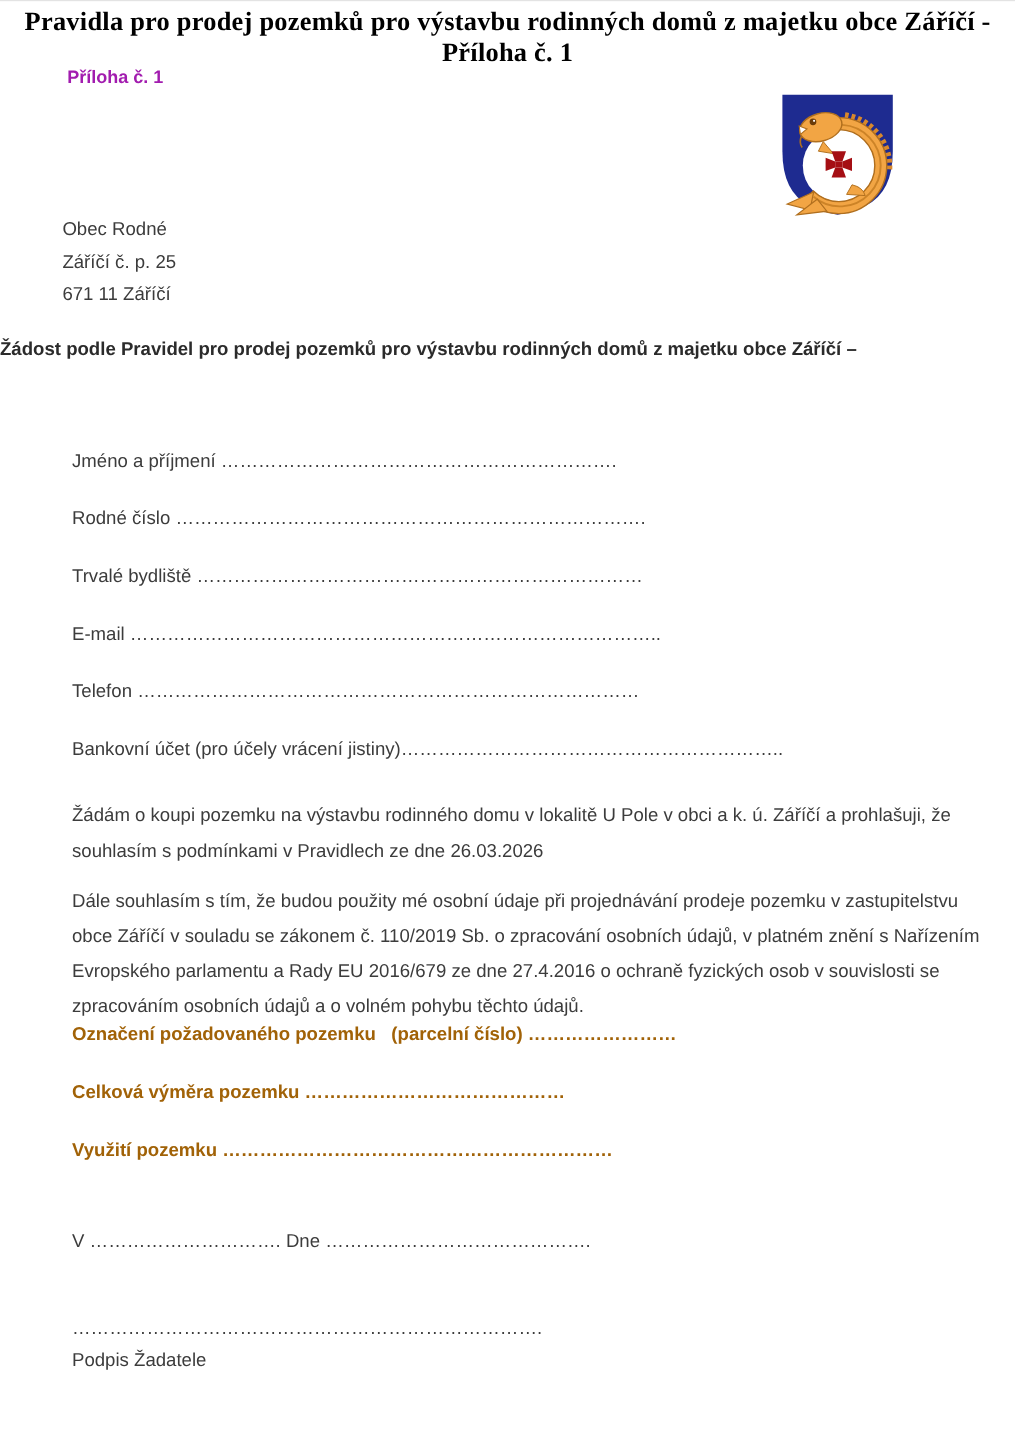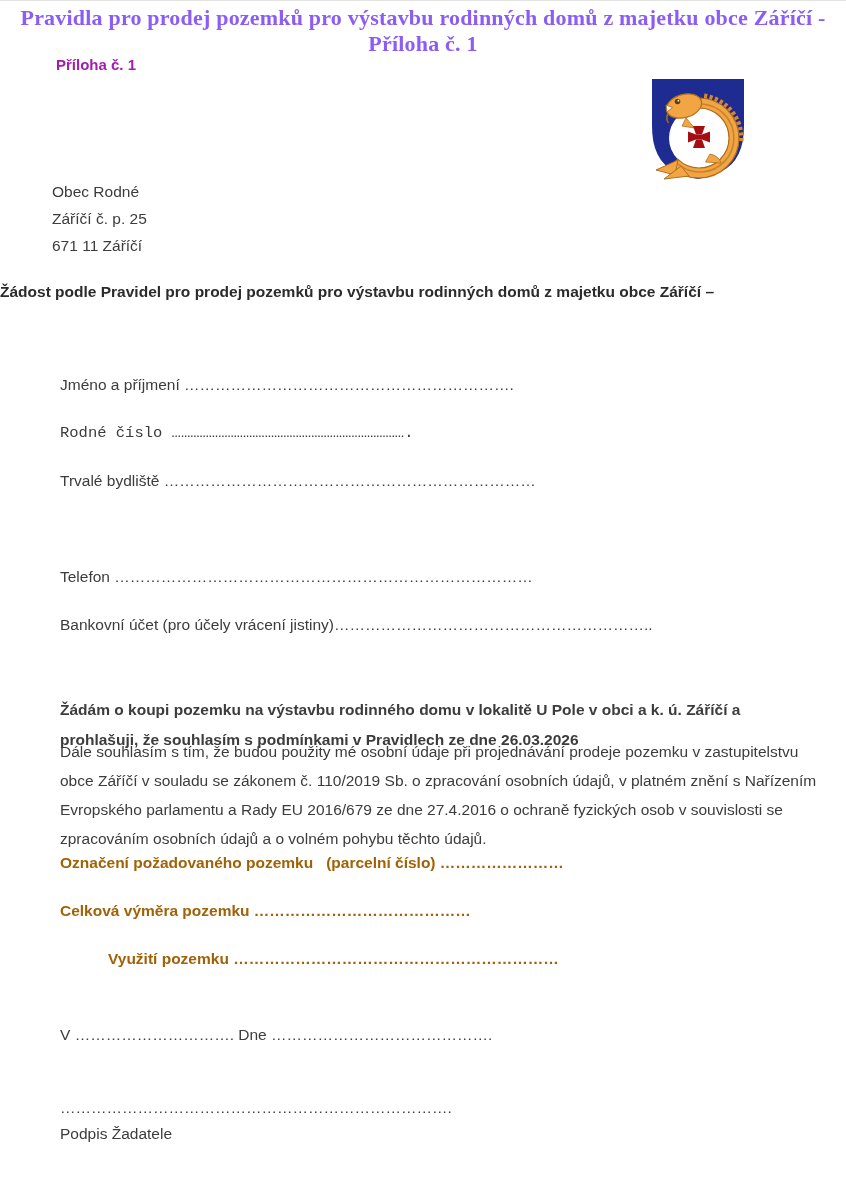--- a/index.html
+++ b/index.html
@@ -5,41 +5,41 @@
   html,body { margin:0; padding:0; background:#ffffff; }
   .page {
     position:relative; width:846px; height:1200px; background:#ffffff;
     font-family:"Liberation Sans","DejaVu Sans",sans-serif; color:#3c3c3c;
     overflow:hidden; border-top:1px solid #e3e3e3;
   }
   .doc-title {
     position:absolute; top:4px; left:0; width:100%; box-sizing:border-box;
     padding:0 18px; text-align:center;
     font-family:"Liberation Serif","DejaVu Serif",serif; font-weight:bold;
-    font-size:22px; line-height:26px; color:#8b5cf6; letter-spacing:0.2px;
+    font-size:22px; line-height:26px; color:#000000; letter-spacing:0.2px;
   }
   .annex {
     position:absolute; top:55px; left:56px;
     font-size:15px; font-weight:bold; color:#a21caf;
   }
   .emblem { position:absolute; top:74px; left:648px; width:100px; height:106px; }
   .emblem svg { width:100%; height:100%; display:block; }
   .address { position:absolute; top:177px; left:52px; font-size:15.5px; line-height:27px; }
   .heading {
     position:absolute; top:276px; left:0; width:100%; 
     font-size:15.5px; font-weight:bold; line-height:30px; color:#2b2b2b;
   }
   .field { position:absolute; left:60px; font-size:15.5px; white-space:pre-wrap; }
-  .f1 { top:375px; } .f2 { top:423px;font-family:Liberation Mono, monospace; } .f3 { top:471px; }
+  .f1 { top:375px; } .f2 { top:423px; } .f3 { top:471px; }
   .f4 { top:519px; } .f5 { top:567px; } .f6 { top:615px; }
   .para { position:absolute; left:60px; font-size:15.5px; }
-  .para1 { top:694px; width:756px; line-height:30px;font-weight:bold; }
+  .para1 { top:664px; width:756px; line-height:30px; }
   .para2 { top:736px; width:768px; line-height:29px; }
   .bold-field { position:absolute; left:60px; font-size:15.5px; font-weight:bold; color:#a16207; white-space:pre-wrap; }
-  .b1 { top:853px; } .b2 { top:901px; } .b3 { top:949px;margin-left:48px; }
+  .b1 { top:853px; } .b2 { top:901px; } .b3 { top:949px; }
   .place-date { position:absolute; top:1025px; left:60px; font-size:15.5px; white-space:pre-wrap; }
   .signature { position:absolute; top:1094px; left:60px; font-size:15.5px; line-height:26px; }
 </style>
 </head>
 <body>
 
 <div class="page">
 
   <div class="doc-title">Pravidla pro prodej pozemků pro výstavbu rodinných domů z majetku obce Záříčí - Příloha č. 1</div>
 
@@ -90,20 +90,21 @@
     <div>671 11 Záříčí</div>
   </div>
 
   <div class="heading">
     <div>Žádost podle Pravidel pro prodej pozemků pro výstavbu rodinných domů z majetku obce Záříčí –</div>
   </div>
 
   <div class="field f1">Jméno a příjmení ……………………………………………………….</div>
   <div class="field f2">Rodné číslo ………………………………………………………………….</div>
   <div class="field f3">Trvalé bydliště ………………………………………………………………</div>
+  <div class="field f4">E-mail …………………………………………………………………………..</div>
   <div class="field f5">Telefon ………………………………………………………………………</div>
   <div class="field f6">Bankovní účet (pro účely vrácení jistiny)……………………………………………………..</div>
 
   <div class="para para1">Žádám o koupi pozemku na výstavbu rodinného domu v  lokalitě U Pole v obci a k. ú. Záříčí a prohlašuji, že souhlasím s podmínkami v Pravidlech ze dne 26.03.2026</div>
   <div class="para para2">Dále souhlasím s tím, že budou použity mé osobní údaje při projednávání prodeje pozemku v zastupitelstvu obce Záříčí v souladu se zákonem č. 110/2019 Sb. o zpracování osobních údajů, v platném znění s Nařízením Evropského parlamentu a Rady  EU 2016/679 ze dne 27.4.2016 o ochraně fyzických osob v souvislosti se zpracováním osobních údajů a o volném pohybu těchto údajů.</div>
 
   <div class="bold-field b1">Označení požadovaného pozemku   (parcelní číslo) ……………………</div>
   <div class="bold-field b2">Celková výměra pozemku ……………………………………</div>
   <div class="bold-field b3">Využití pozemku ………………………………………………………</div>
 

